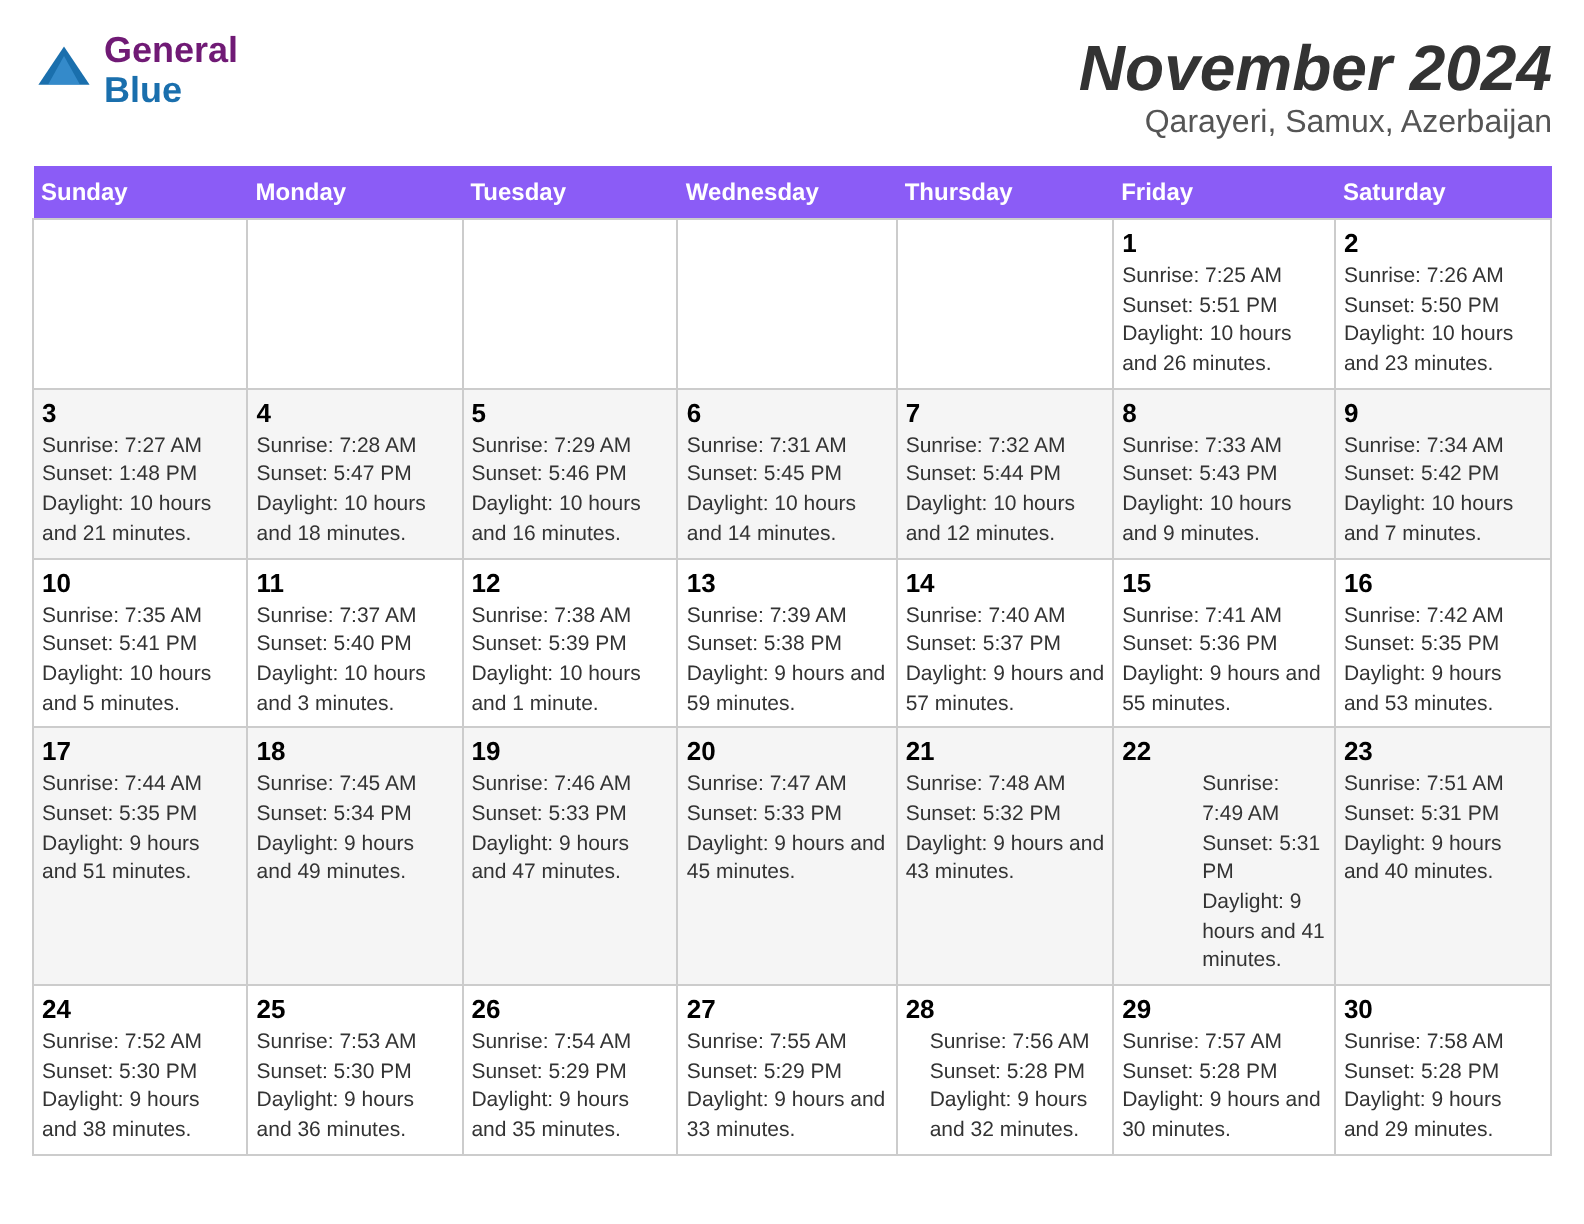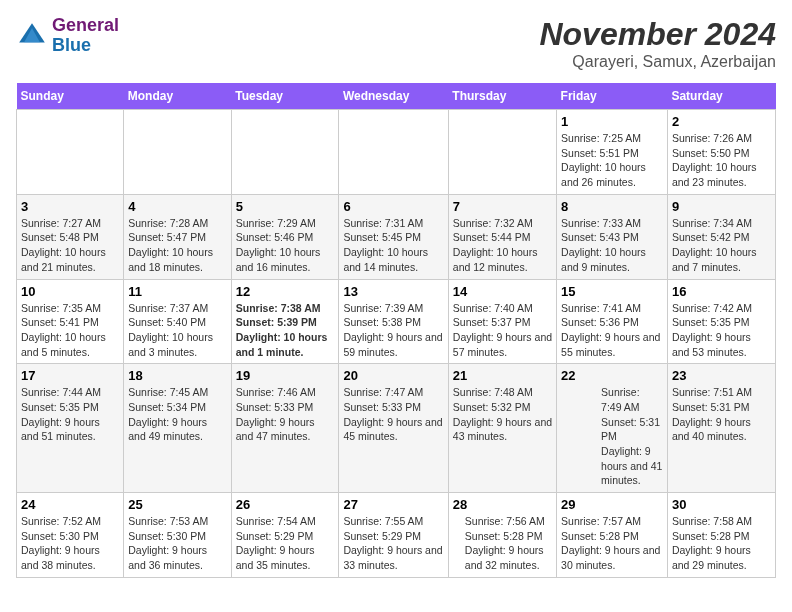--- a/index.html
+++ b/index.html
@@ -137,21 +137,21 @@
           <div class="day-number">2</div>
           <div class="day-info" style="white-space: pre-line;">Sunrise: 7:26 AM
 Sunset: 5:50 PM
 Daylight: 10 hours and 23 minutes.</div>
         </td>
       </tr>
       <tr>
         <td>
           <div class="day-number">3</div>
           <div class="day-info" style="white-space: pre-line;">Sunrise: 7:27 AM
-Sunset: 5:48 PM
+Sunset: 1:48 PM
 Daylight: 10 hours and 21 minutes.</div>
         </td>
         <td>
           <div class="day-number">4</div>
           <div class="day-info" style="white-space: pre-line;">Sunrise: 7:28 AM
 Sunset: 5:47 PM
 Daylight: 10 hours and 18 minutes.</div>
         </td>
         <td>
           <div class="day-number">5</div>
@@ -192,21 +192,21 @@
 Daylight: 10 hours and 5 minutes.</div>
         </td>
         <td>
           <div class="day-number">11</div>
           <div class="day-info" style="white-space: pre-line;">Sunrise: 7:37 AM
 Sunset: 5:40 PM
 Daylight: 10 hours and 3 minutes.</div>
         </td>
         <td>
           <div class="day-number">12</div>
-          <div class="day-info" style="white-space: pre-line; font-weight: bold;">Sunrise: 7:38 AM
+          <div class="day-info" style="white-space: pre-line;">Sunrise: 7:38 AM
 Sunset: 5:39 PM
 Daylight: 10 hours and 1 minute.</div>
         </td>
         <td>
           <div class="day-number">13</div>
           <div class="day-info" style="white-space: pre-line;">Sunrise: 7:39 AM
 Sunset: 5:38 PM
 Daylight: 9 hours and 59 minutes.</div>
         </td>
         <td>

